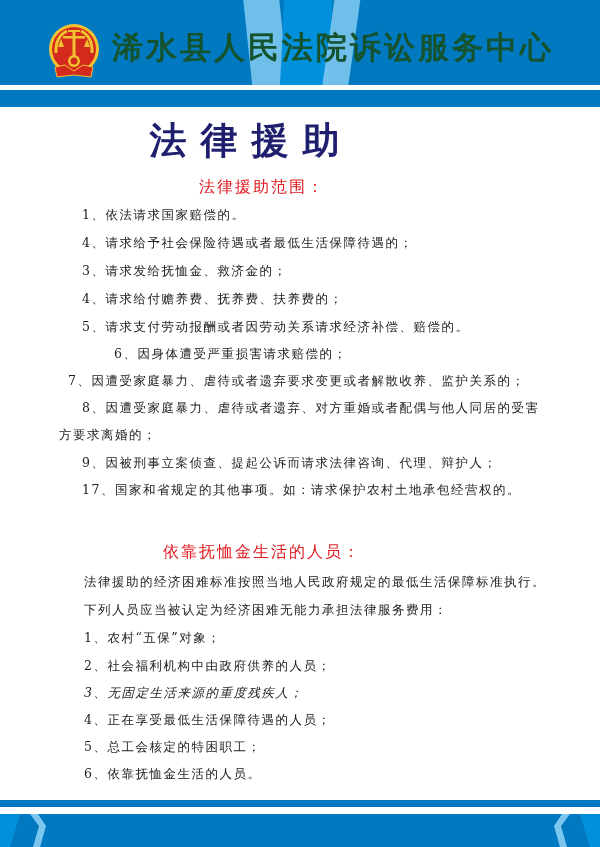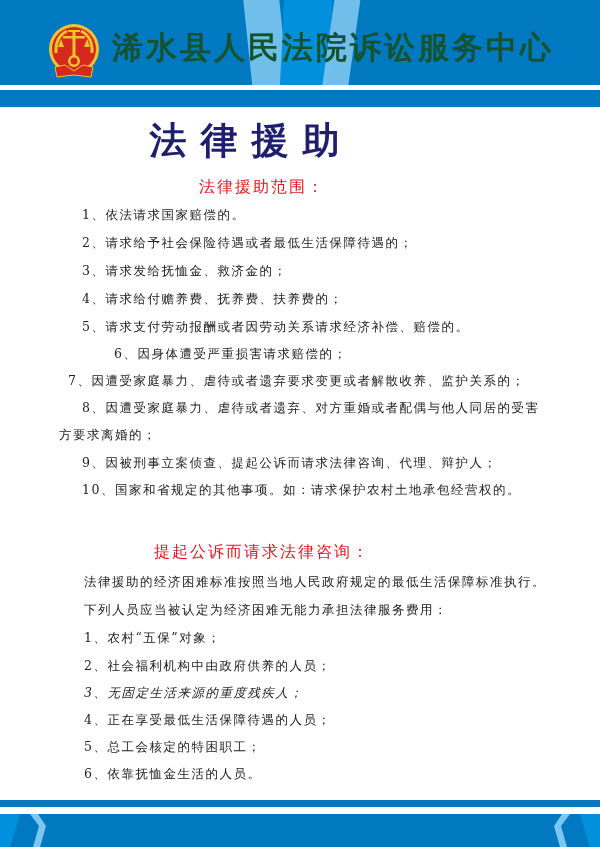--- a/index.html
+++ b/index.html
@@ -90,32 +90,32 @@
     <path d="M8 44 L18 42 L27 48 L36 42 L46 44 L44 54 L27 52 L10 54 Z" fill="#d42a1e" stroke="#f2c230" stroke-width="1"></path>
   </svg>
 </div>
 <div class="org-title">浠水县人民法院诉讼服务中心</div>
 
 <div class="page-title">法律援助</div>
 
 <div class="section-heading" style="top:176px;">法律援助范围：</div>
 
 <div class="line" style="left:82px; top:206px;">1、依法请求国家赔偿的。</div>
-<div class="line" style="left:82px; top:234px;">2、请求给予社会保险待遇或者最低生活保障待遇的；</div>
+<div class="line" style="left:82px; top:234px;">4、请求给予社会保险待遇或者最低生活保障待遇的；</div>
 <div class="line" style="left:82px; top:262px;">3、请求发给抚恤金、救济金的；</div>
 <div class="line" style="left:82px; top:290px;">4、请求给付赡养费、抚养费、扶养费的；</div>
 <div class="line" style="left:82px; top:318px;">5、请求支付劳动报酬或者因劳动关系请求经济补偿、赔偿的。</div>
 <div class="line" style="left:82px; top:345px;margin-left:32px;">6、因身体遭受严重损害请求赔偿的；</div>
 <div class="line" style="left:68px; top:372px;">7、因遭受家庭暴力、虐待或者遗弃要求变更或者解散收养、监护关系的；</div>
 <div class="line" style="left:82px; top:399px;">8、因遭受家庭暴力、虐待或者遗弃、对方重婚或者配偶与他人同居的受害</div>
 <div class="line" style="left:59px; top:426px;">方要求离婚的；</div>
 <div class="line" style="left:82px; top:454px;">9、因被刑事立案侦查、提起公诉而请求法律咨询、代理、辩护人；</div>
-<div class="line" style="left:82px; top:481px;">10、国家和省规定的其他事项。如：请求保护农村土地承包经营权的。</div>
+<div class="line" style="left:82px; top:481px;">17、国家和省规定的其他事项。如：请求保护农村土地承包经营权的。</div>
 
-<div class="section-heading" style="top:541px;">提起公诉而请求法律咨询：</div>
+<div class="section-heading" style="top:541px;">依靠抚恤金生活的人员：</div>
 
 <div class="line" style="left:84px; top:573px;">法律援助的经济困难标准按照当地人民政府规定的最低生活保障标准执行。</div>
 <div class="line" style="left:84px; top:601px;">下列人员应当被认定为经济困难无能力承担法律服务费用：</div>
 
 <div class="line" style="left:84px; top:629px;">1、农村“五保”对象；</div>
 <div class="line" style="left:84px; top:657px;">2、社会福利机构中由政府供养的人员；</div>
 <div class="line" style="left:84px; top:684px;font-style:italic;">3、无固定生活来源的重度残疾人；</div>
 <div class="line" style="left:84px; top:711px;">4、正在享受最低生活保障待遇的人员；</div>
 <div class="line" style="left:84px; top:738px;">5、总工会核定的特困职工；</div>
 <div class="line" style="left:84px; top:765px;">6、依靠抚恤金生活的人员。</div>

